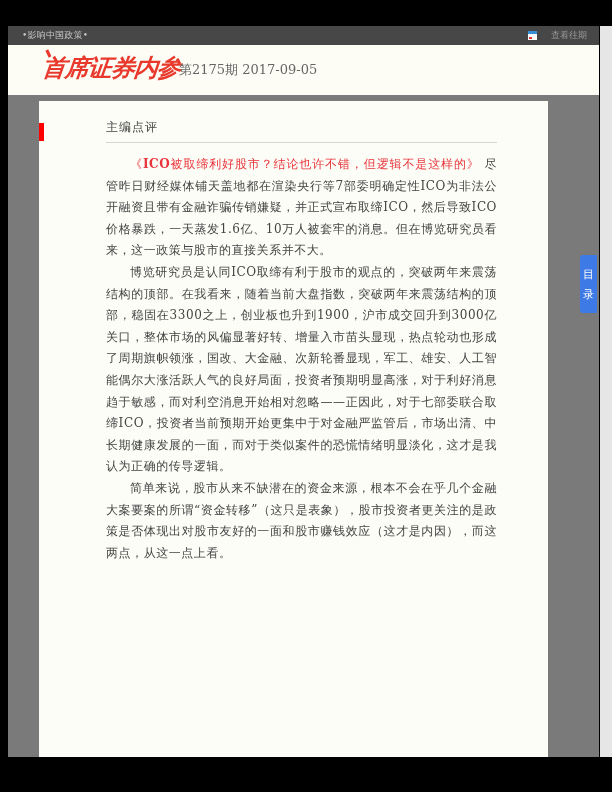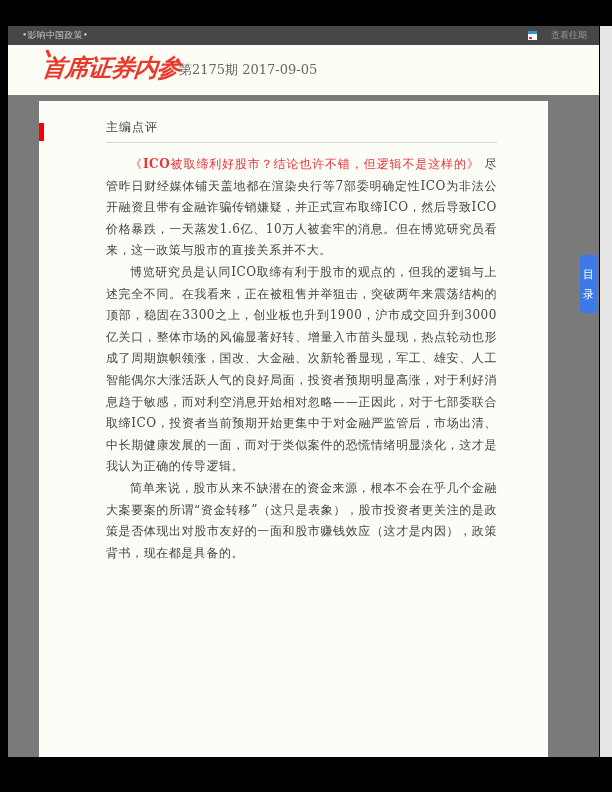--- a/index.html
+++ b/index.html
@@ -59,22 +59,22 @@
   </div>
 
   <div class="page">
     <div class="red-marker"></div>
     <div class="content">
       <div class="section-title">主编点评</div>
       <div class="sep"></div>
 
       <div class="article">
         <p><span class="red"><span>《</span><b>ICO</b><span>被取缔利好股市？结论也许不错，但逻辑不是这样的</span><span>》</span></span> <span>尽管昨日财经媒体铺天盖地都在渲染央行等7部委明确定性ICO为非法公开融资且带有金融诈骗传销嫌疑，并正式宣布取缔ICO，然后导致ICO价格暴跌，一天蒸发1.6亿、10万人被套牢的消息。但在博览研究员看来，这一政策与股市的直接关系并不大。</span></p>
-        <p>博览研究员是认同ICO取缔有利于股市的观点的，但我的逻辑与上述完全不同。在我看来，正在被租售并举狙击，突破两年来震荡结构的顶部，稳固在3300之上，创业板也升到1900，沪市成交回升到3000亿关口，整体市场的风偏显著好转、增量入市苗头显现，热点轮动也形成了周期旗帜领涨，国改、大金融、次新轮番显现，军工、雄安、人工智能偶尔大涨活跃人气的良好局面，投资者预期明显高涨，对于利好消息趋于敏感，而对利空消息开始相对忽略——正因此，对于七部委联合取缔ICO，投资者当前预期开始更集中于对金融严监管后，市场出清、中长期健康发展的一面，而对于类似案件的恐慌情绪明显淡化，这才是我认为正确的传导逻辑。</p>
-        <p>简单来说，股市从来不缺潜在的资金来源，根本不会在乎几个金融大案要案的所谓“资金转移”（这只是表象），股市投资者更关注的是政策是否体现出对股市友好的一面和股市赚钱效应（这才是内因），政策背书，现在都是具备的。</p>
+        <p>博览研究员是认同ICO取缔有利于股市的观点的，突破两年来震荡结构的顶部。在我看来，随着当前大盘指数，突破两年来震荡结构的顶部，稳固在3300之上，创业板也升到1900，沪市成交回升到3000亿关口，整体市场的风偏显著好转、增量入市苗头显现，热点轮动也形成了周期旗帜领涨，国改、大金融、次新轮番显现，军工、雄安、人工智能偶尔大涨活跃人气的良好局面，投资者预期明显高涨，对于利好消息趋于敏感，而对利空消息开始相对忽略——正因此，对于七部委联合取缔ICO，投资者当前预期开始更集中于对金融严监管后，市场出清、中长期健康发展的一面，而对于类似案件的恐慌情绪明显淡化，这才是我认为正确的传导逻辑。</p>
+        <p>简单来说，股市从来不缺潜在的资金来源，根本不会在乎几个金融大案要案的所谓“资金转移”（这只是表象），股市投资者更关注的是政策是否体现出对股市友好的一面和股市赚钱效应（这才是内因），而这两点，从这一点上看。</p>
       </div>
     </div>
   </div>
 
   <div class="toc-tab" style="left:572px;top:229px;">
     <span>目</span>
     <span>录</span>
   </div>
 </div>
 

